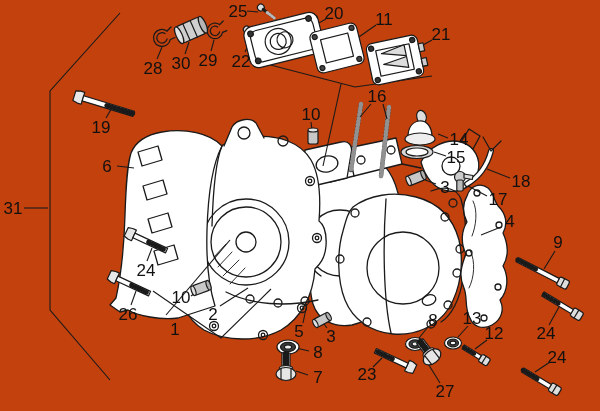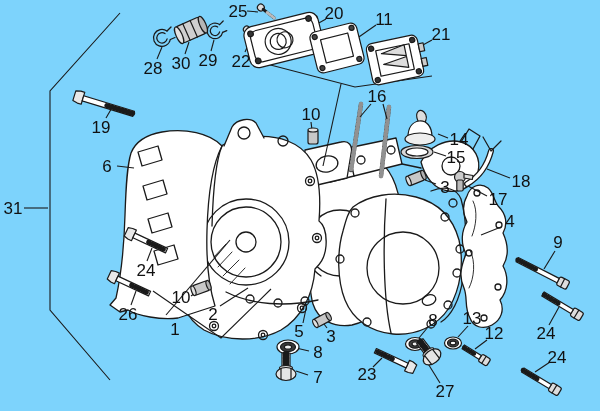--- a/index.html
+++ b/index.html
@@ -1,16 +1,16 @@
 <!DOCTYPE html>
 <html><head>
 <meta charset="utf-8">
 <style>
   html,body{margin:0;padding:0;background:#fff;}
-  .stage{position:relative;width:600px;height:411px;background:#7dd3fc;overflow:hidden;
+  .stage{position:relative;width:600px;height:411px;background:#c2410c;overflow:hidden;
          font-family:"Liberation Sans", sans-serif;}
   svg{display:block;}
   text.callout{font-family:"Liberation Sans", sans-serif;font-size:17px;font-weight:500;fill:#111111;}
 </style>
 </head>
 <body>
 
 <div class="stage">
 <svg width="600" height="411" viewBox="0 0 600 411">
 

